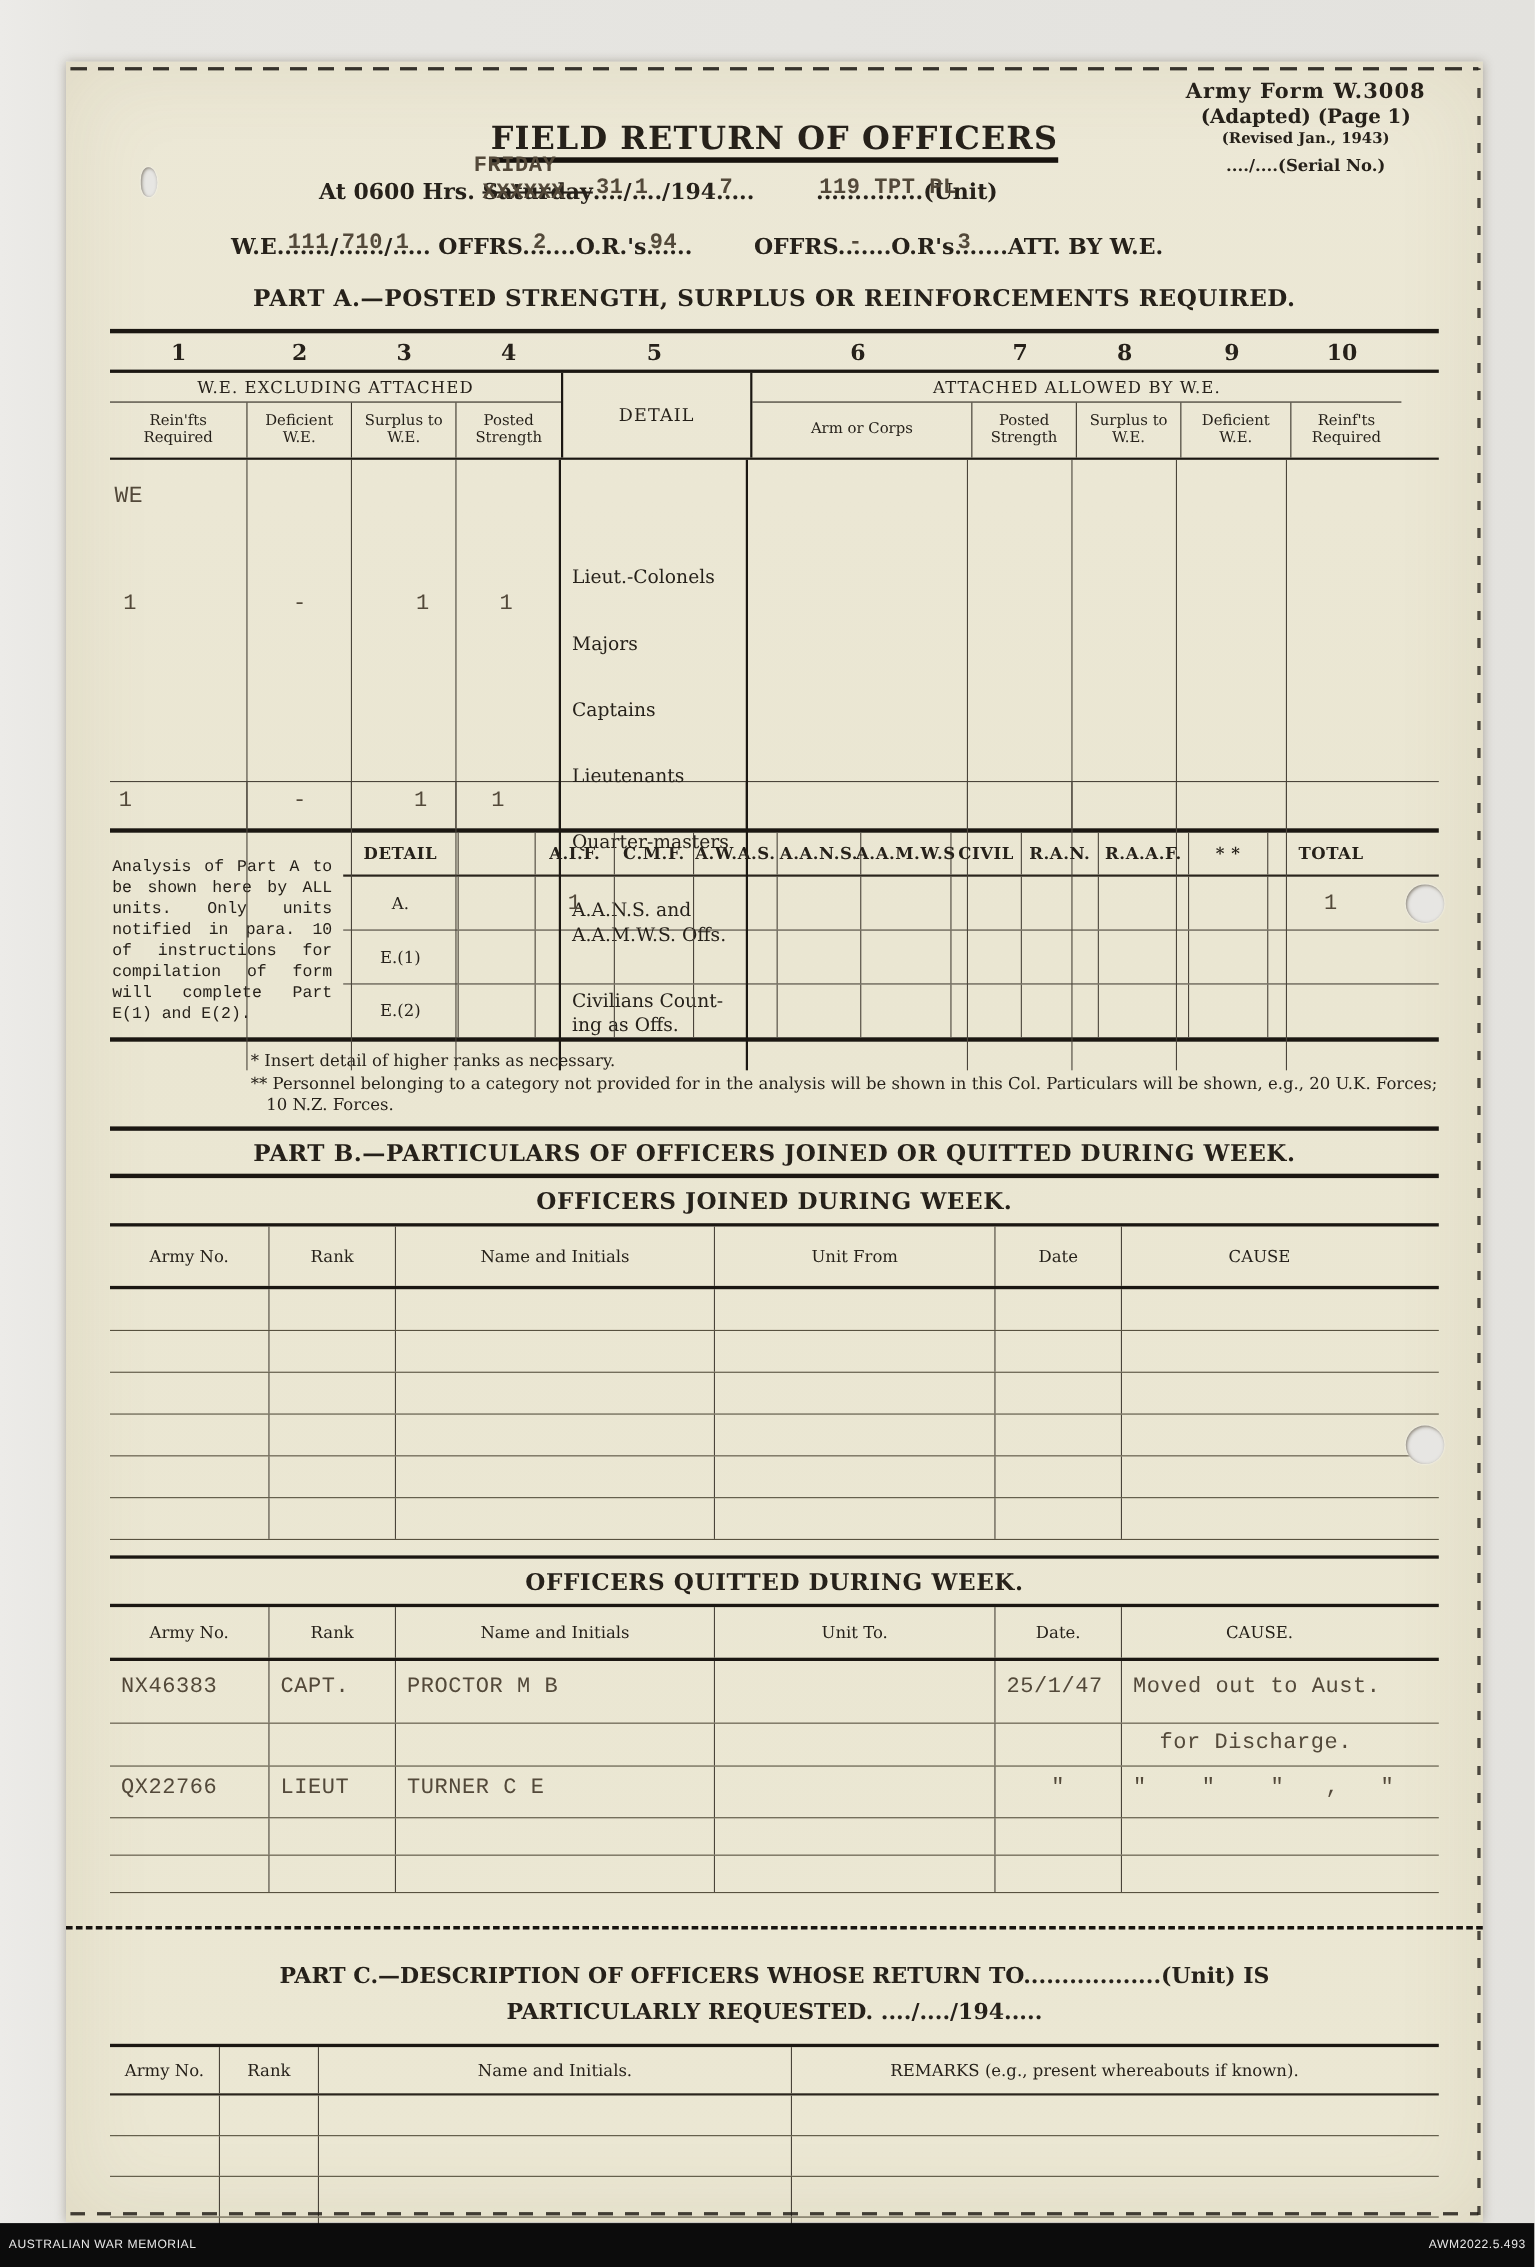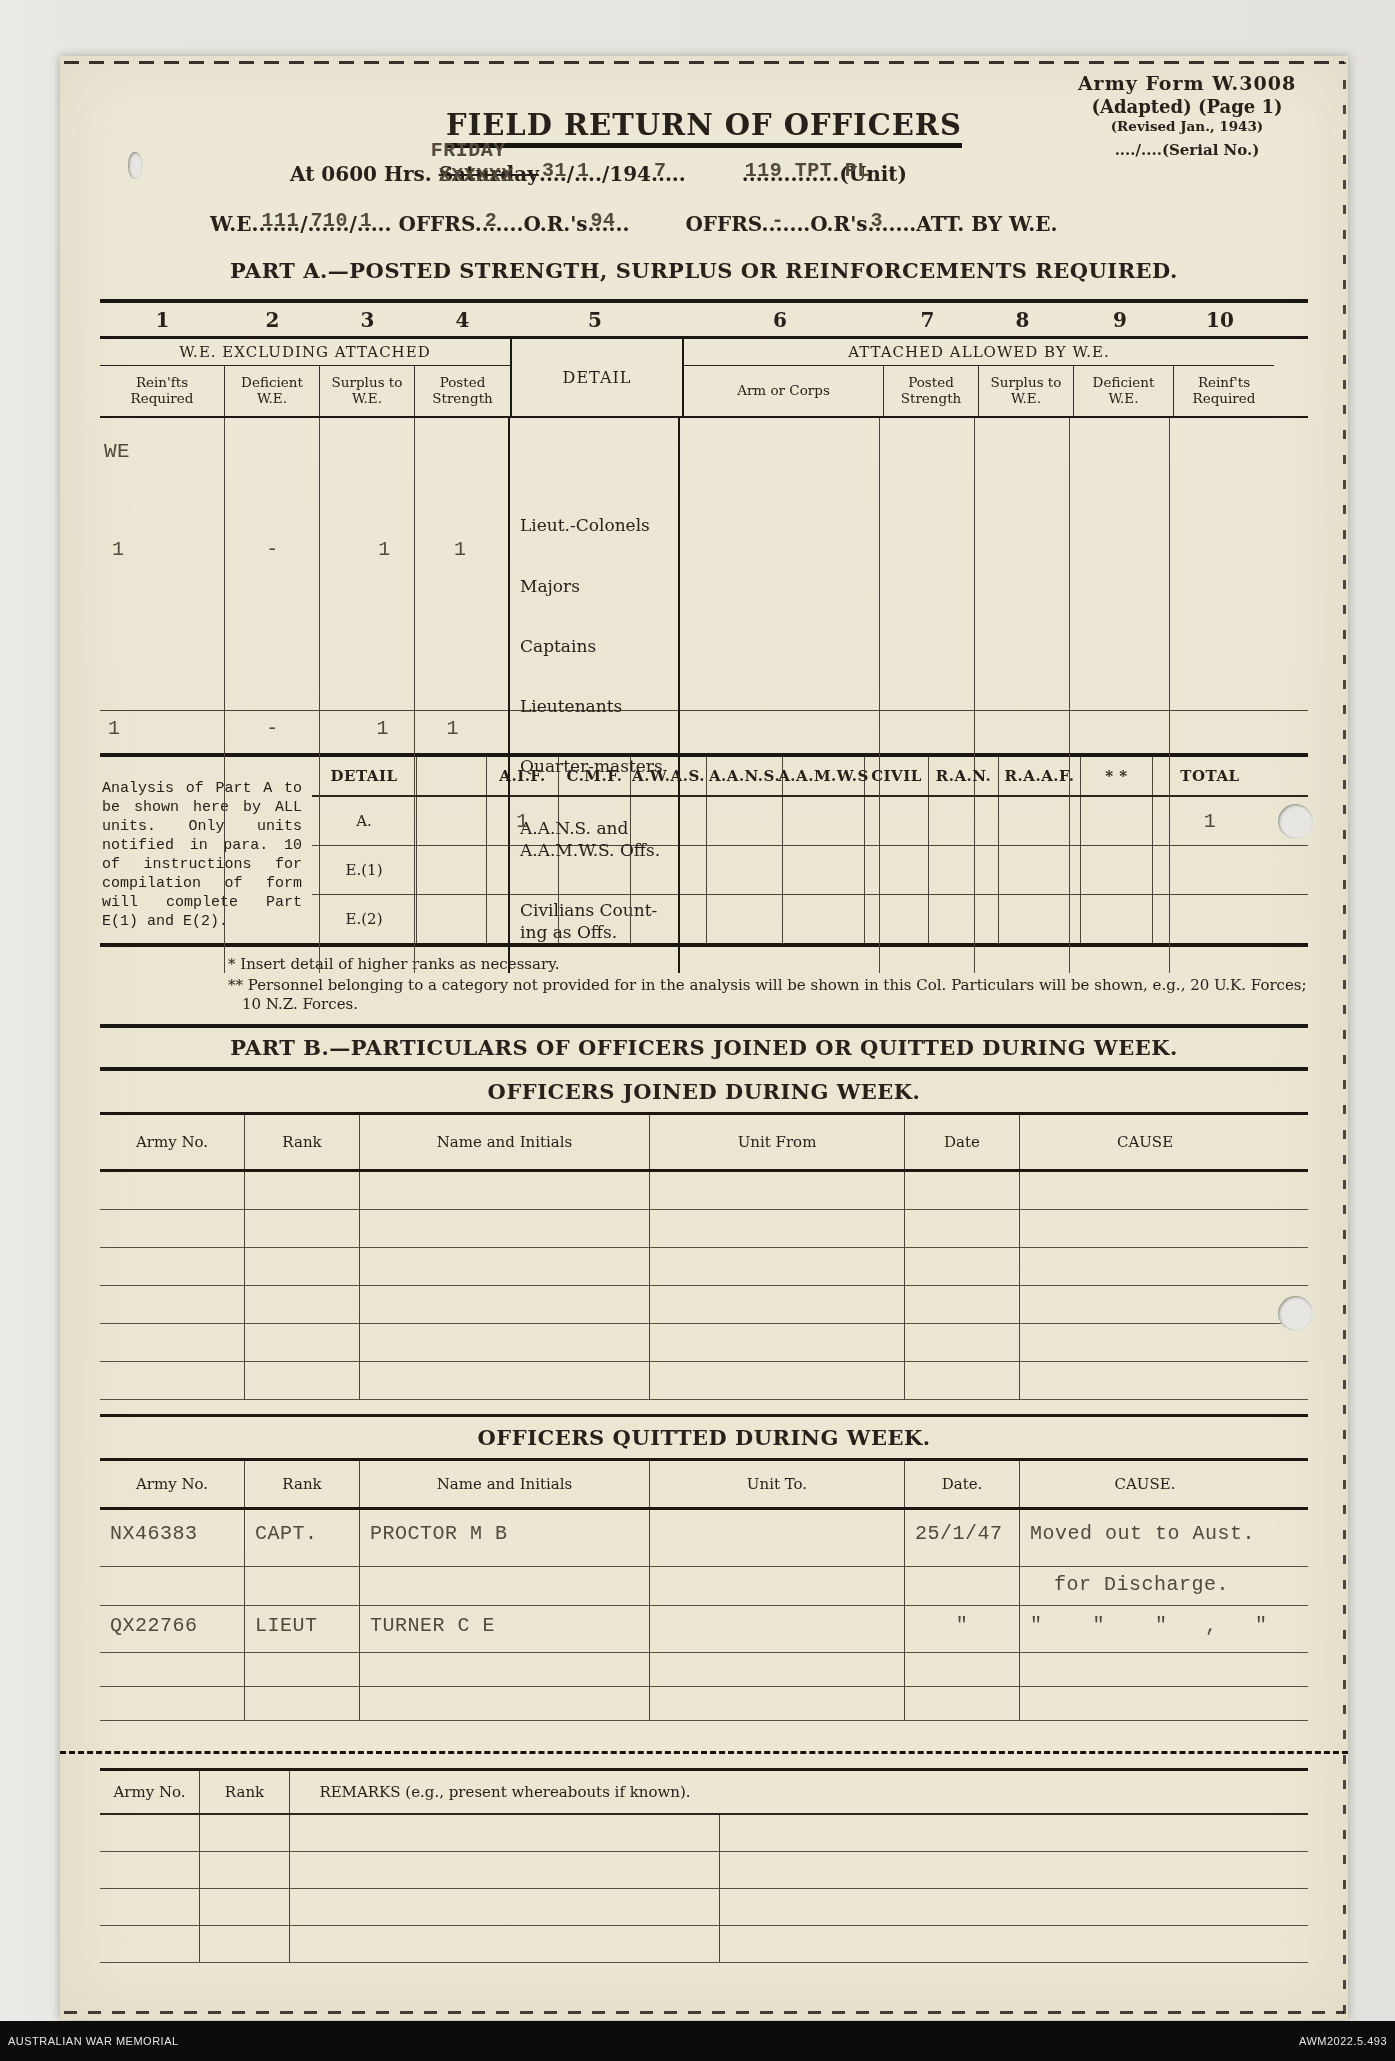--- a/index.html
+++ b/index.html
@@ -455,25 +455,30 @@
                 <div></div>
                 <div></div>
                 <div></div>
             </div>
           </div>
         </div>
       </div>
 
       <hr class="dashed-sep">
 
+      <div class="pc-head-lines">
+        <div>PART C.—DESCRIPTION OF OFFICERS WHOSE RETURN TO..................(Unit) IS</div>
+        <div>PARTICULARLY REQUESTED.  ..../..../194.....</div>
+      </div>
 
       <div class="pc-table">
         <div class="pc-headrow">
           <div>Army No.</div>
           <div>Rank</div>
+          <div>Name and Initials.</div>
           <div>REMARKS (e.g., present  whereabouts if known).</div>
         </div>
         <div class="pc-row">
           <div></div>
             <div></div>
             <div></div>
             <div></div>
         </div>
           <div class="pc-row">
           <div></div>

